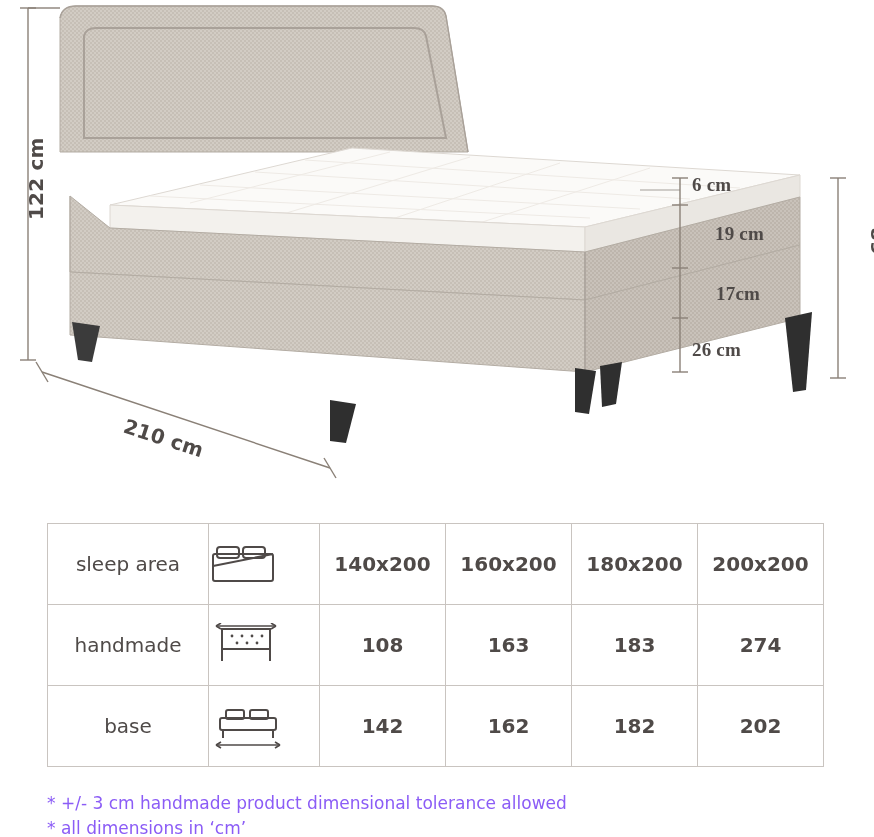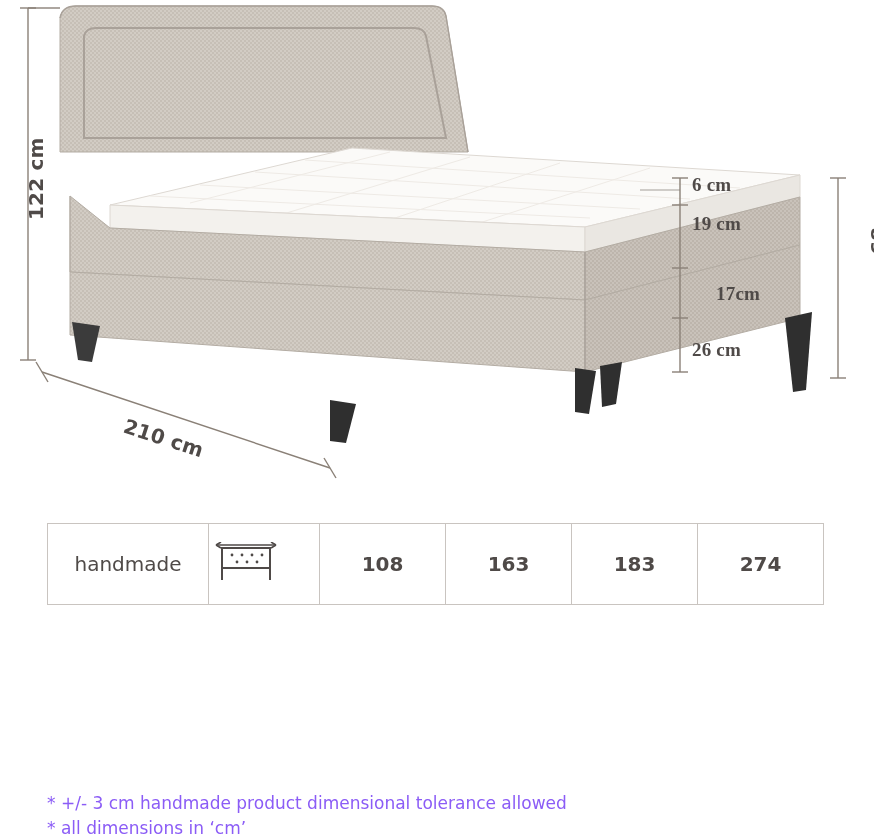--- a/index.html
+++ b/index.html
@@ -183,31 +183,46 @@
       <line x1="830" y1="378" x2="846" y2="378"></line>
     </g>
   </svg>
 
   <div class="dim-label rot90" style="left: 24px; top: 220px;">122 cm</div>
 
   <div class="dim-label" style="left: 128px; top: 414px; transform: rotate(18deg); transform-origin: left top;">210 cm</div>
 
   <div class="dim-label small" style="left: 692px; top: 174px;">6 cm</div>
 
-  <div class="dim-label small" style="left: 692px; top: 213px;">19 cm</div>
+  <div class="dim-label small" style="left: 692px; top: 223px; padding-left: 23px;">19 cm</div>
 
   <div class="dim-label small" style="left: 692px; top: 283px; margin-left: 24px;">17cm</div>
 
   <div class="dim-label small" style="left: 692px; top: 339px; text-align: right;">26 cm</div>
 
   <div class="dim-label rot90" style="left: 866px; top: 255px;">68 cm</div>
 </div>
 
 <table id="spec-table">
   <tbody>
+      <tr class="headrow">
+    <td class="rowname">sleep area</td>
+    <td class="iconcell">
+      <svg width="66" height="40" viewBox="0 0 66 40">
+        <rect x="3" y="10" width="60" height="27" rx="2" fill="none" stroke="#4f4a48" stroke-width="2"></rect>
+        <rect x="7" y="3" width="22" height="11" rx="3" fill="none" stroke="#4f4a48" stroke-width="2"></rect>
+        <rect x="33" y="3" width="22" height="11" rx="3" fill="none" stroke="#4f4a48" stroke-width="2"></rect>
+        <path d="M3 22 L63 10" stroke="#4f4a48" stroke-width="2" fill="none"></path>
+      </svg>
+    </td>
+    <td class="valcell">140x200</td>
+    <td class="valcell">160x200</td>
+    <td class="valcell">180x200</td>
+    <td class="valcell">200x200</td>
+  </tr>
   <tr>
     <td class="rowname">handmade</td>
     <td class="iconcell">
       <svg width="72" height="44" viewBox="0 0 72 44">
         <rect x="12" y="6" width="48" height="20" fill="none" stroke="#4f4a48" stroke-width="2"></rect>
         <line x1="12" y1="26" x2="12" y2="38" stroke="#4f4a48" stroke-width="2"></line>
         <line x1="60" y1="26" x2="60" y2="38" stroke="#4f4a48" stroke-width="2"></line>
         <line x1="6" y1="3" x2="66" y2="3" stroke="#4f4a48" stroke-width="1.6"></line>
         <path d="M6 3 l5 -3 M6 3 l5 3 M66 3 l-5 -3 M66 3 l-5 3" stroke="#4f4a48" stroke-width="1.6" fill="none"></path>
         <g fill="#4f4a48">
@@ -219,17 +234,35 @@
               <circle cx="37" cy="20" r="1.4"></circle>
           <circle cx="47" cy="20" r="1.4"></circle>
         </g>
       </svg>
     </td>
     <td class="valcell">108</td>
     <td class="valcell">163</td>
     <td class="valcell">183</td>
     <td class="valcell">274</td>
   </tr>
+  <tr>
+    <td class="rowname">base</td>
+    <td class="iconcell">
+      <svg width="76" height="48" viewBox="0 0 76 48">
+        <rect x="10" y="16" width="56" height="12" rx="2" fill="none" stroke="#4f4a48" stroke-width="2"></rect>
+        <rect x="16" y="8" width="18" height="9" rx="2" fill="none" stroke="#4f4a48" stroke-width="2"></rect>
+        <rect x="40" y="8" width="18" height="9" rx="2" fill="none" stroke="#4f4a48" stroke-width="2"></rect>
+        <line x1="13" y1="28" x2="13" y2="36" stroke="#4f4a48" stroke-width="2"></line>
+        <line x1="63" y1="28" x2="63" y2="36" stroke="#4f4a48" stroke-width="2"></line>
+        <line x1="6" y1="43" x2="70" y2="43" stroke="#4f4a48" stroke-width="1.6"></line>
+        <path d="M6 43 l5 -3 M6 43 l5 3 M70 43 l-5 -3 M70 43 l-5 3" stroke="#4f4a48" stroke-width="1.6" fill="none"></path>
+      </svg>
+    </td>
+    <td class="valcell">142</td>
+    <td class="valcell">162</td>
+    <td class="valcell">182</td>
+    <td class="valcell">202</td>
+  </tr>
 </tbody>
   </table>
 
 <div class="footnote" id="note1">* +/- 3 cm handmade product dimensional tolerance allowed</div>
 <div class="footnote" id="note2">* all dimensions in ‘cm’</div>
 
 </body></html>

